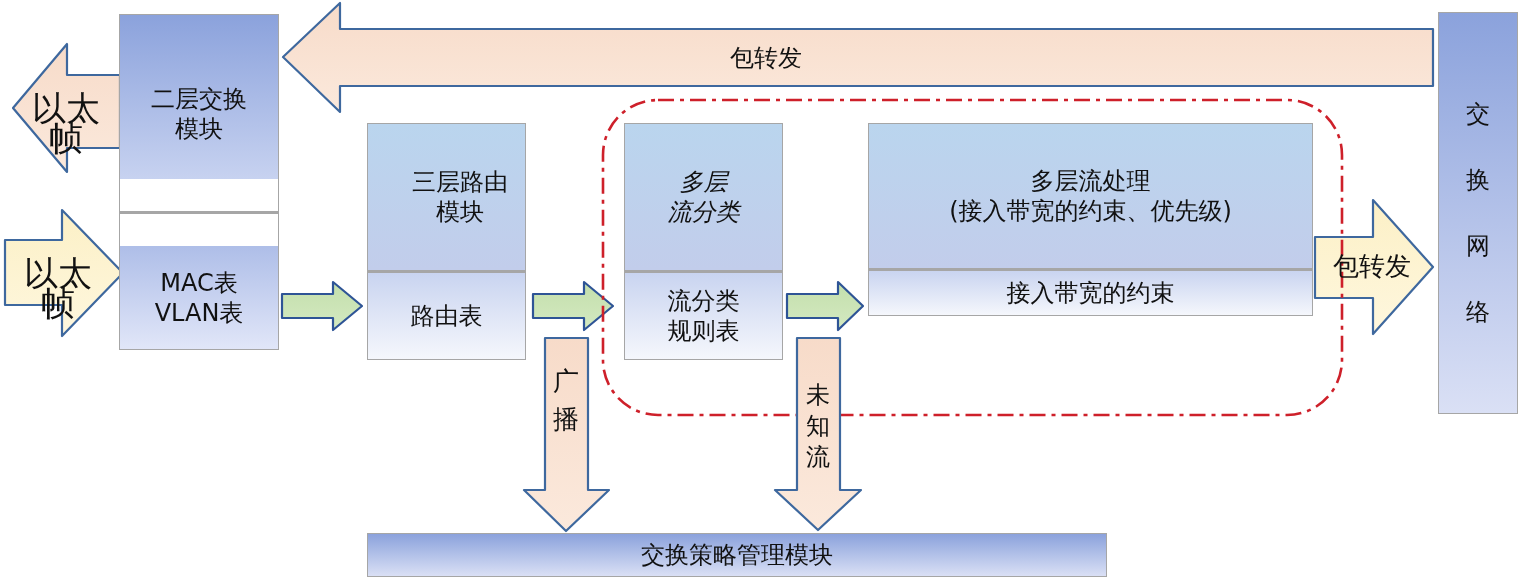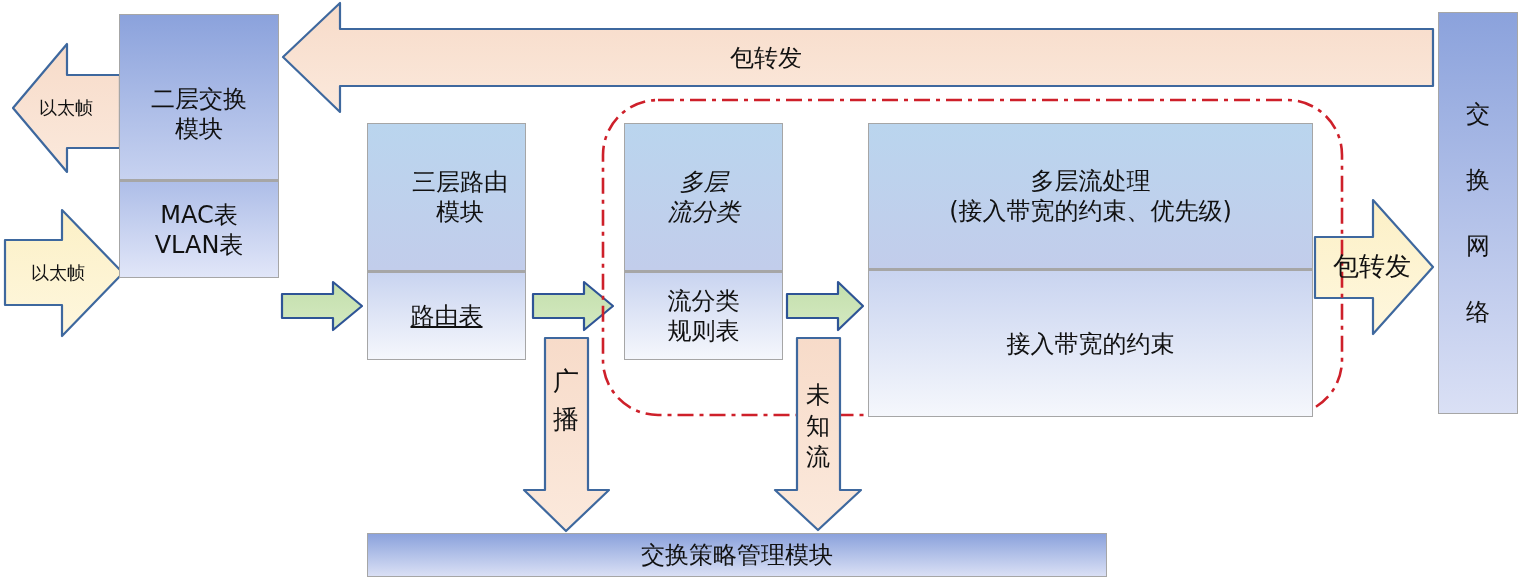--- a/index.html
+++ b/index.html
@@ -35,21 +35,21 @@
   .grad-light-bot  {background:linear-gradient(180deg,#C9D4F0 0%,#F5F7FC 100%);}
   .grad-periwinkle {background:linear-gradient(180deg,#8BA2DC 0%,#DAE0F5 100%);}
 
   
   .arrow-label{
     position:absolute;
     text-align:center;
     white-space:pre-line;
     color:#111;
   }
-  .lbl-ethernet{font-size:18px;line-height:30px;}
+  .lbl-ethernet{font-size:34px;line-height:30px;}
   .lbl-fwd-top{font-size:24px;line-height:28px;}
   .lbl-fwd-right{font-size:26px;line-height:30px;}
   .lbl-broadcast{font-size:26px;line-height:38px;}
   .lbl-unknown{font-size:24px;line-height:31px;}
 </style>
 </head>
 <body>
 
 <div id="canvas">
 
@@ -81,44 +81,44 @@
 
     <path d="M1315,237 L1373,237 L1373,200 L1433,267 L1373,334 L1373,298 L1315,298 Z" fill="url(#gradYellow)" stroke="#3E689E" stroke-width="2.2" stroke-linejoin="round"></path>
 
     <rect x="603" y="100" width="739" height="315" rx="55" ry="55" fill="none" stroke="#CE202A" stroke-width="2.6" stroke-dasharray="16 6 4 6"></rect>
 
     <path d="M545,338 L588,338 L588,490 L609,490 L566,531 L524,490 L545,490 Z" fill="url(#gradPeach)" stroke="#3E689E" stroke-width="2.2" stroke-linejoin="round"></path>
 
     <path d="M797,338 L840,338 L840,490 L861,490 L818,530 L775,490 L797,490 Z" fill="url(#gradPeach)" stroke="#3E689E" stroke-width="2.2" stroke-linejoin="round"></path>
   </svg>
 
-  <div class="mod-box" style="left:119px;top:14px;width:160px;height:264px;">
+  <div class="mod-box" style="left:119px;top:14px;width:160px;height:336px;gap:32px;">
     <div class="mod-section grad-dark-top" style="height:164px;padding-top:34px;">二层交换
 模块</div>
     <div class="mod-divider"></div>
     <div class="mod-section grad-dark-bot" style="flex:1;">MAC表
 VLAN表</div>
   </div>
 
   <div class="mod-box" style="left:367px;top:123px;width:159px;height:237px;">
     <div class="mod-section grad-light-top" style="height:146px;padding-left:27px;">三层路由
 模块</div>
     <div class="mod-divider"></div>
-    <div class="mod-section grad-light-bot" style="flex:1;text-decoration:underline;">路由表</div>
+    <div class="mod-section grad-light-bot" style="flex:1;">路由表</div>
   </div>
 
   <div class="mod-box" style="left:624px;top:123px;width:159px;height:237px;">
     <div class="mod-section grad-light-top" style="height:146px;font-style:italic;">多层
 流分类</div>
     <div class="mod-divider"></div>
     <div class="mod-section grad-light-bot" style="flex:1;">流分类
 规则表</div>
   </div>
 
-  <div class="mod-box" style="left:868px;top:123px;width:445px;height:294px;">
+  <div class="mod-box" style="left:868px;top:123px;width:445px;height:193px;">
     <div class="mod-section grad-light-top" style="height:144px;">多层流处理
 (接入带宽的约束、优先级)</div>
     <div class="mod-divider"></div>
     <div class="mod-section grad-light-bot" style="flex:1;">接入带宽的约束</div>
   </div>
 
   <div class="mod-box grad-periwinkle" style="left:1438px;top:12px;width:80px;height:402px;">
     <div class="mod-section" style="flex:1;font-size:24px;line-height:66px;background:none;">交
 换
 网

